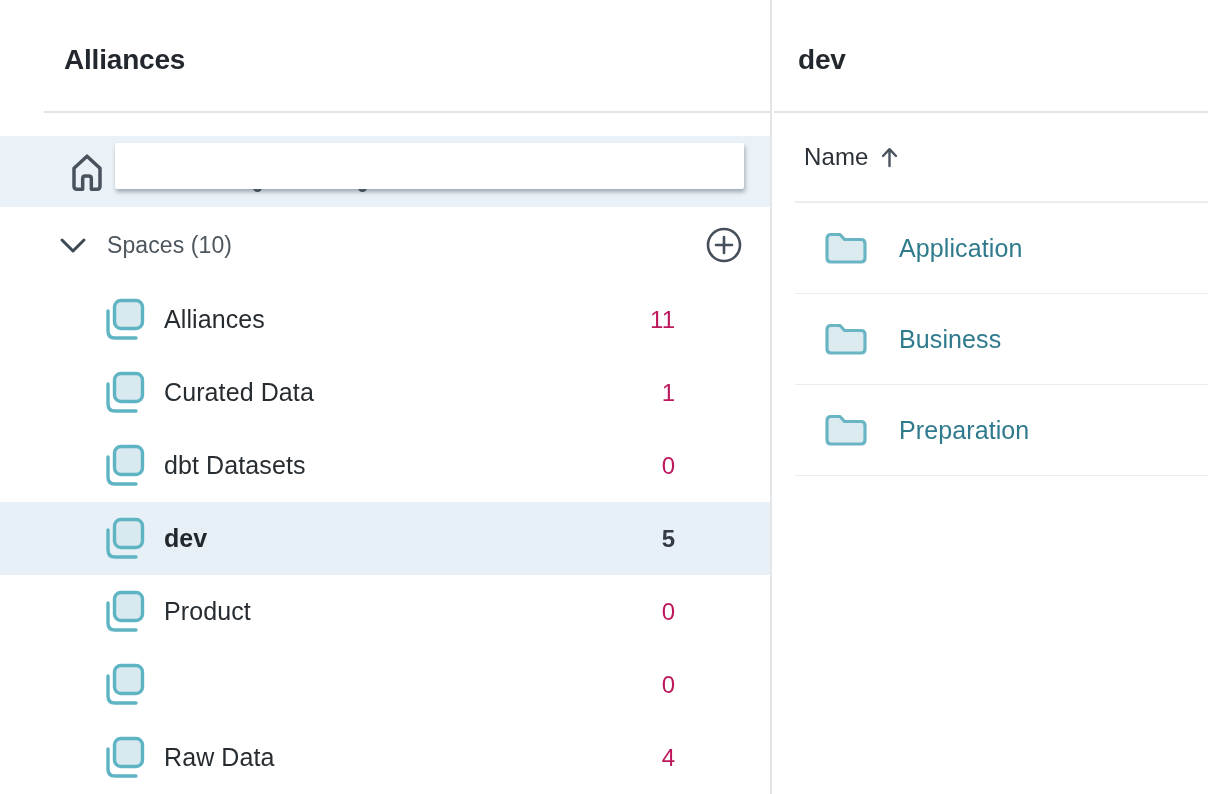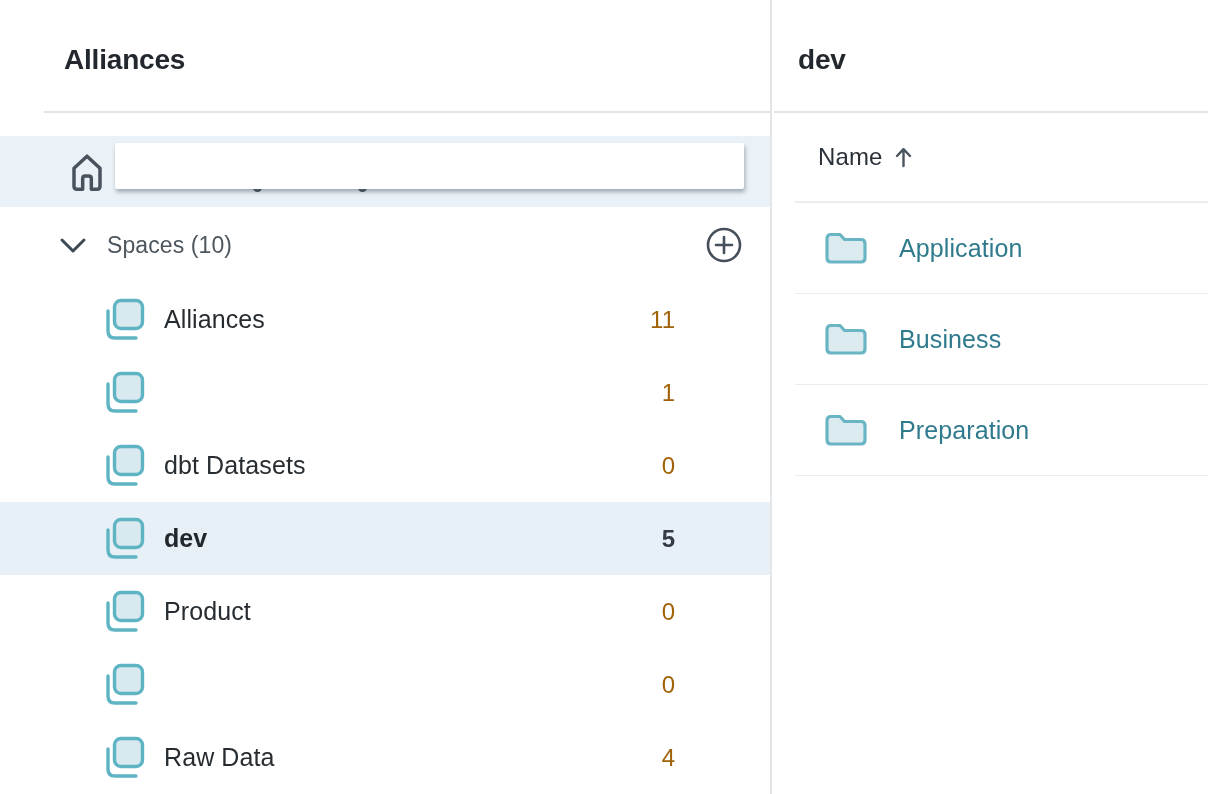--- a/index.html
+++ b/index.html
@@ -56,31 +56,31 @@
   .space-row { position:relative; height:73px; cursor:pointer; }
   .space-row.selected { background:#e7f0f6; }
   .space-icon-box { position:absolute; left:100px; top:13px; width:48px; height:48px; }
   .space-label {
     position:absolute; left:164px; top:0; height:73px; line-height:73px;
     font-size:25px; color:#272c31; letter-spacing:0.1px; white-space:nowrap;
   }
   .space-row.selected .space-label { font-weight:700; color:#22272c; }
   .space-count {
     position:absolute; right:95px; top:0; height:73px; line-height:73px;
-    font-size:24px; color:#a16207;
+    font-size:24px; color:#be185d;
   }
   .space-row.selected .space-count { font-weight:700; color:#343b42; }
 
   
   .main { position:absolute; left:774px; top:0; right:0; height:794px; background:#fff; }
   .main .panel-title { left:24px; }
   .main-divider { position:absolute; top:111px; left:0; right:0; height:2px; background:#e2e5e8; }
 
   .table-header {
-    position:absolute; top:113px; left:44px; right:0; height:88px;
+    position:absolute; top:113px; left:30px; right:0; height:88px;
     display:flex; align-items:center; gap:11px; cursor:pointer;
   }
   .col-name-label { font-size:24px; color:#2b3138; letter-spacing:0.1px; }
   .sort-icon-box { width:21px; height:22px; }
   .table-header-divider {
     position:absolute; top:201px; left:21px; right:0; height:2px; background:#eaedef;
   }
 
   .dataset-rows { position:absolute; top:203px; left:0; right:0; }
   .dataset-row {
@@ -143,20 +143,21 @@
         <span class="space-count">11</span>
       </div>
 
       <div class="space-row">
         <span class="space-icon-box">
           <svg viewBox="0 0 48 48" fill="none">
             <path d="M8 15 V35 Q8 42 15 42 H36" stroke="#5fb4c4" stroke-width="3.4" stroke-linecap="round"></path>
             <rect x="14.5" y="4.5" width="28" height="28" rx="6.5" fill="#d8e9ef" stroke="#5fb4c4" stroke-width="3.4"></rect>
           </svg>
         </span>
+        <span class="space-label">Curated Data</span>
         <span class="space-count">1</span>
       </div>
 
       <div class="space-row">
         <span class="space-icon-box">
           <svg viewBox="0 0 48 48" fill="none">
             <path d="M8 15 V35 Q8 42 15 42 H36" stroke="#5fb4c4" stroke-width="3.4" stroke-linecap="round"></path>
             <rect x="14.5" y="4.5" width="28" height="28" rx="6.5" fill="#d8e9ef" stroke="#5fb4c4" stroke-width="3.4"></rect>
           </svg>
         </span>

